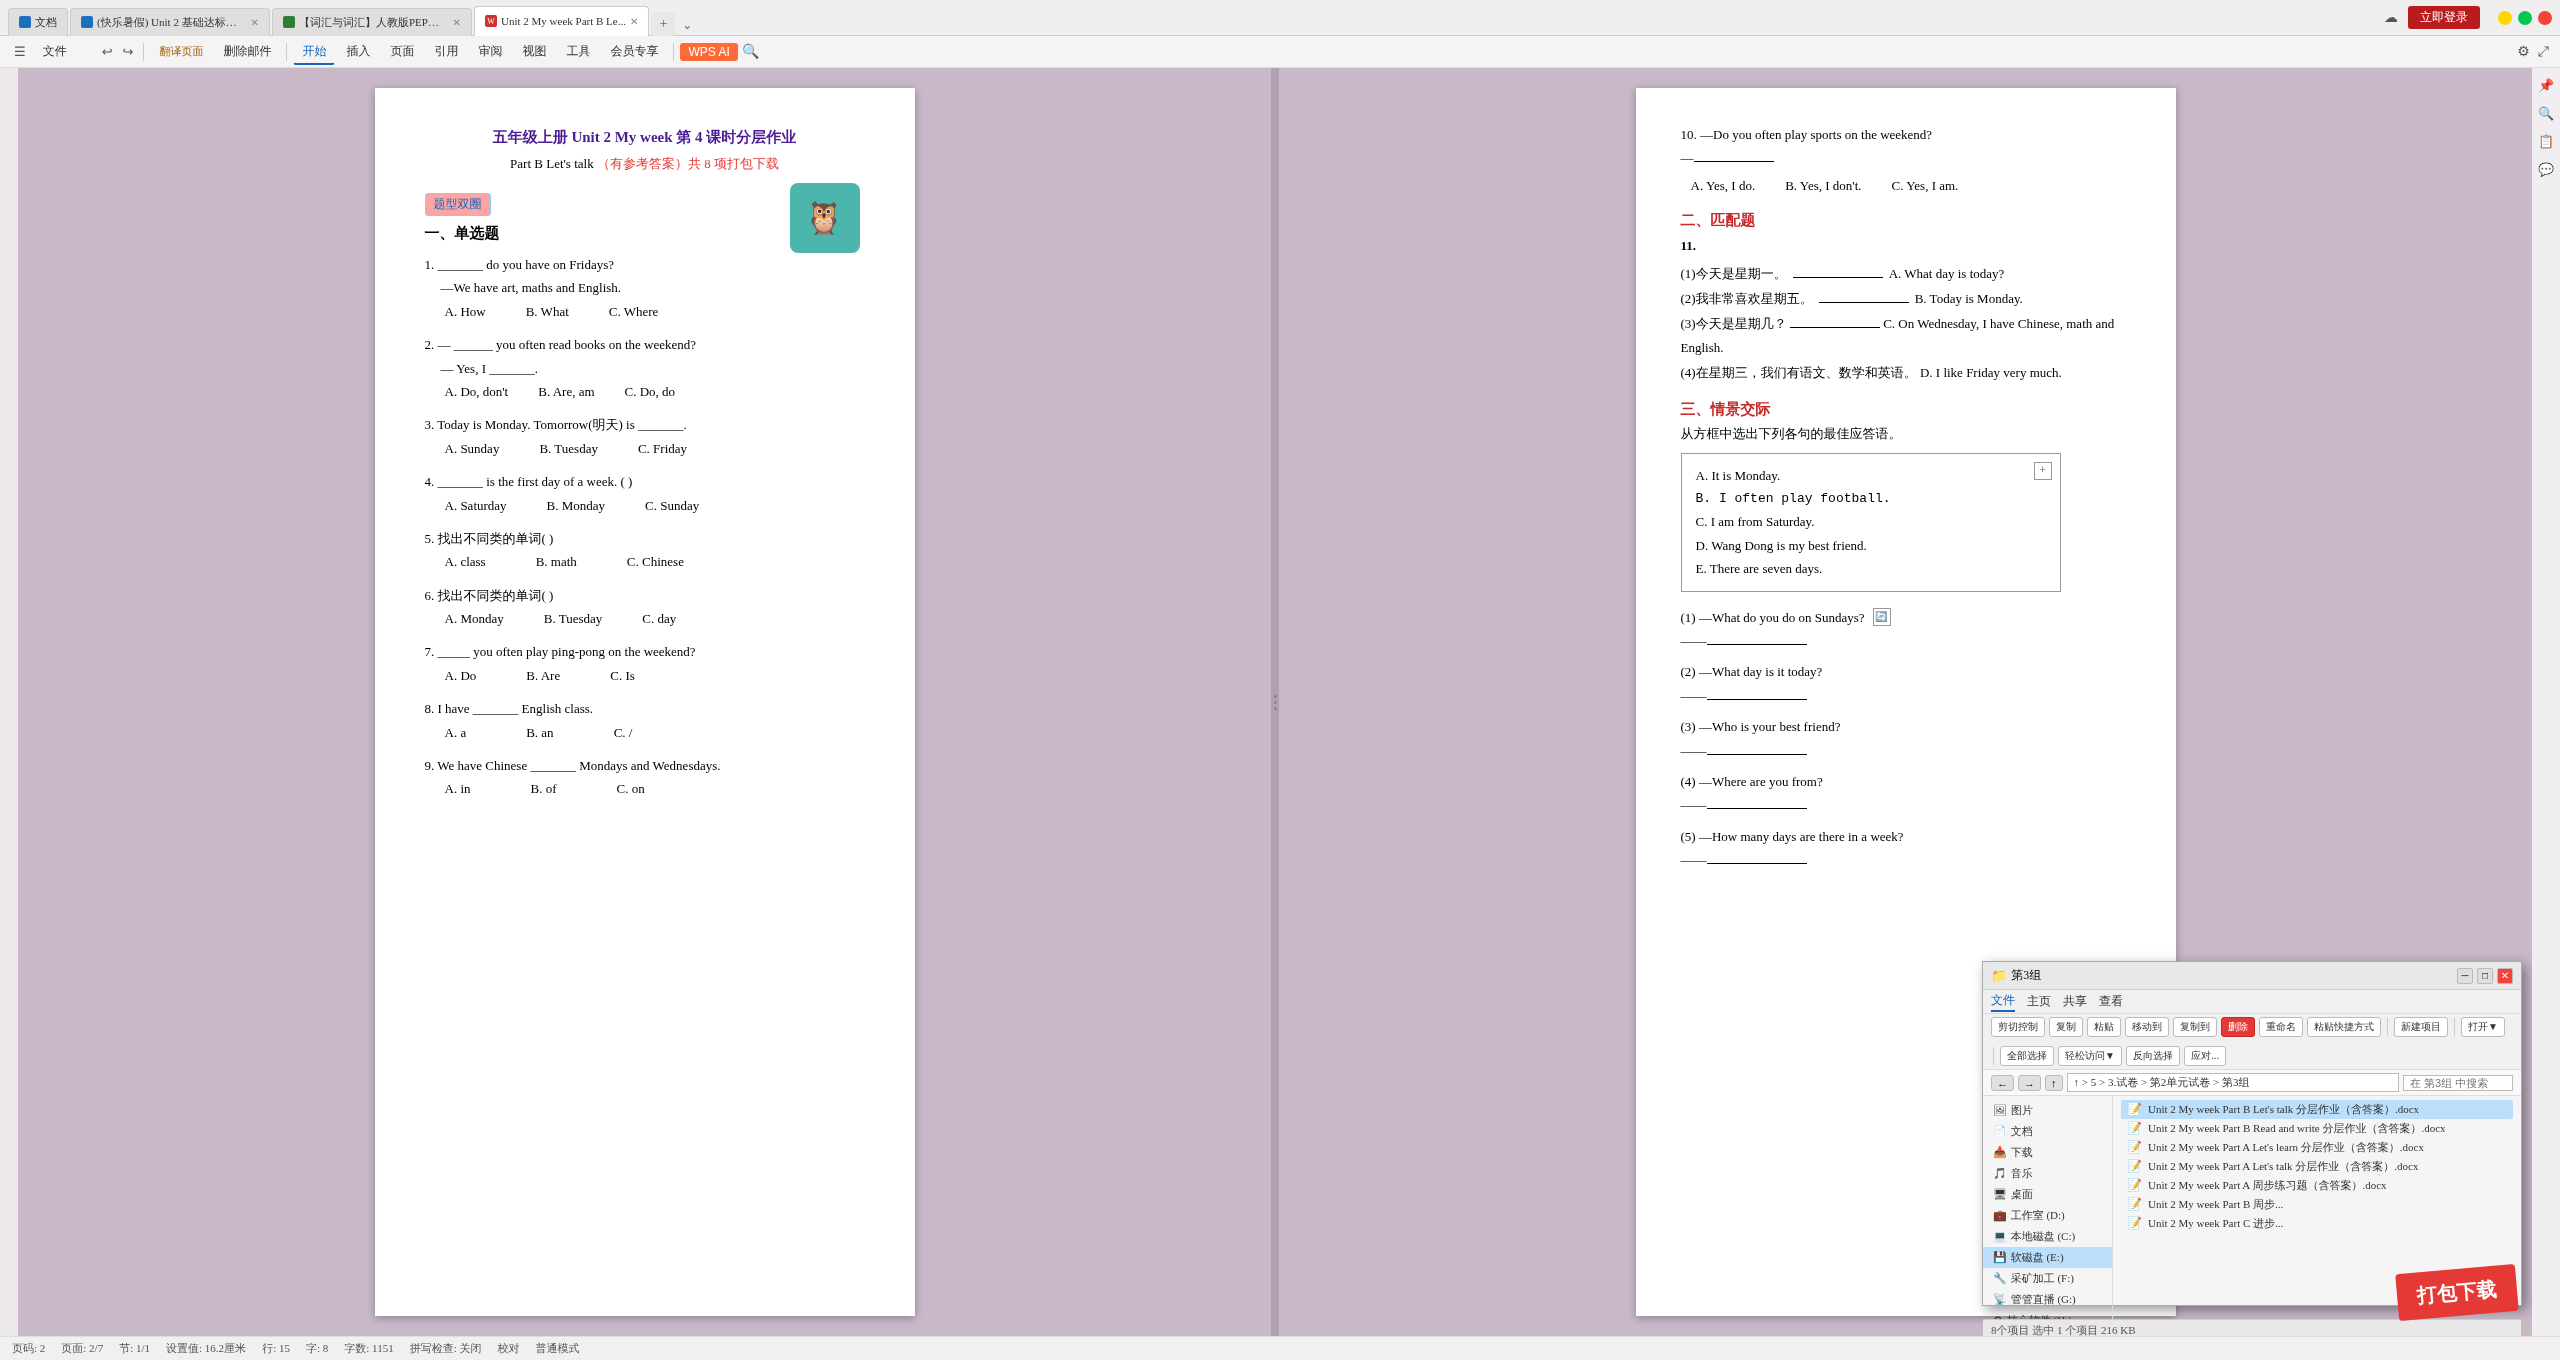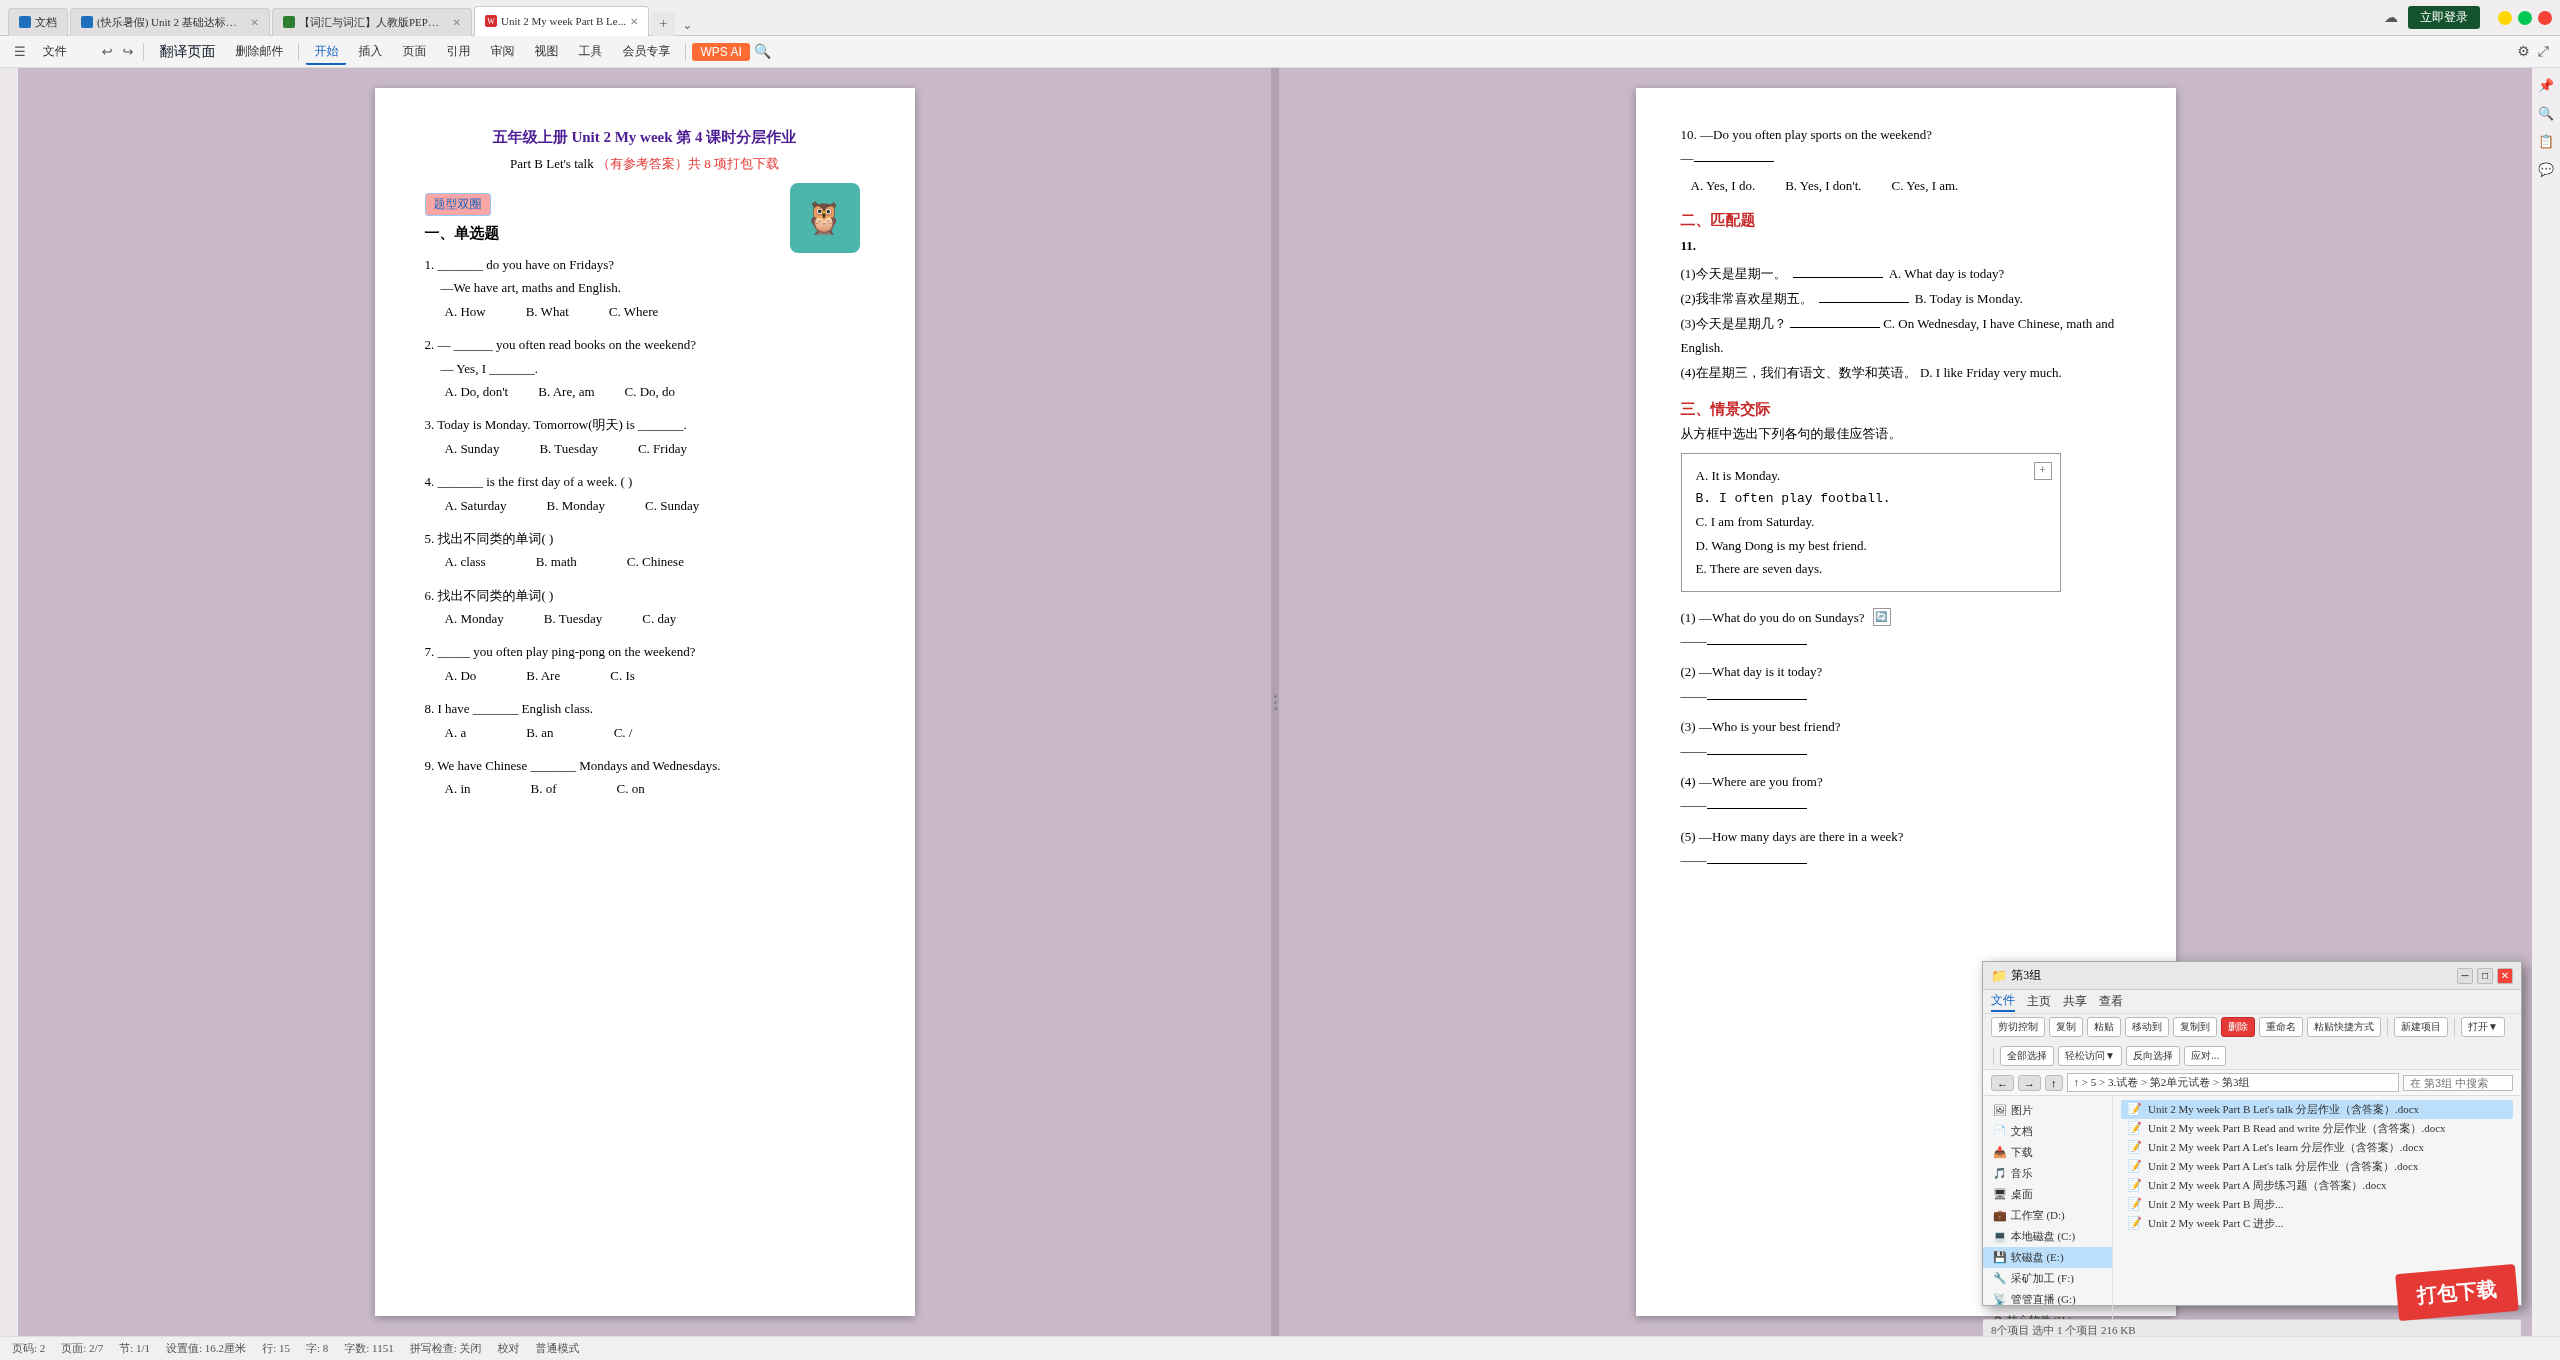--- a/index.html
+++ b/index.html
@@ -38,37 +38,37 @@
         <span style="width:12px;height:12px;background:#d32f2f;border-radius:2px;display:inline-block; flex-shrink:0; color:white; font-size:8px; display:flex; align-items:center; justify-content:center;">W</span>
         <span style="overflow:hidden;text-overflow:ellipsis;white-space:nowrap;">Unit 2 My week  Part B Le...</span>
         <span style="font-size:10px;color:#888;flex-shrink:0;">✕</span>
       </div>
       <div style="width:24px;height:24px;background:#e8e8e8;border-radius:3px;display:flex;align-items:center;justify-content:center;cursor:pointer;font-size:14px;color:#666;margin-top:12px;">+</div>
       <div style="width:20px;height:20px;display:flex;align-items:center;justify-content:center;cursor:pointer;font-size:12px;color:#666;margin-top:14px;">⌄</div>
     </div>
 
     <div style="margin-left:auto;display:flex;align-items:center;gap:10px;">
       <span style="font-size:14px;color:#555;cursor:pointer;">☁</span>
-      <button style="background:#14532d;color:white;border:none;padding:3px 12px;border-radius:3px;font-size:12px;cursor:pointer;">立即登录</button>
+      <button style="background:#b91c1c;color:white;border:none;padding:3px 12px;border-radius:3px;font-size:12px;cursor:pointer;">立即登录</button>
       <div style="display:flex;gap:6px;margin-left:8px;">
         <div style="width:14px;height:14px;border-radius:50%;background:#ffd600;cursor:pointer;"></div>
         <div style="width:14px;height:14px;border-radius:50%;background:#00c853;cursor:pointer;"></div>
         <div style="width:14px;height:14px;border-radius:50%;background:#f44336;cursor:pointer;"></div>
       </div>
     </div>
   </div>
 
   <div style="height:32px; background:#f5f4f4; display:flex; align-items:center; padding:0 8px; border-bottom:1px solid #ddd; gap:2px;">
     <span style="padding:3px 6px;font-size:13px;cursor:pointer;color:#555;">☰</span>
     <button style="padding:3px 8px;font-size:12px;border:1px solid transparent;border-radius:3px;cursor:pointer;color:#333;background:transparent;">文件</button>
     <button style="padding:3px 8px;font-size:12px;border:1px solid transparent;border-radius:3px;cursor:pointer;color:#333;background:transparent;"></button>
     <span style="padding:3px 4px;font-size:13px;cursor:pointer;color:#555;">↩</span>
     <span style="padding:3px 4px;font-size:13px;cursor:pointer;color:#555;">↪</span>
     <span style="width:1px;height:18px;background:#ccc;margin:0 4px;"></span>
-    <button style="padding:3px 8px;font-size:14px;border:1px solid transparent;border-radius:3px;cursor:pointer;color:#0f172a;background:transparent;">翻译页面</button>
+    <button style="padding:3px 8px;font-size:11px;border:1px solid transparent;border-radius:3px;cursor:pointer;color:#a16207;background:transparent;">翻译页面</button>
     <button style="padding:3px 8px;font-size:12px;border:1px solid transparent;border-radius:3px;cursor:pointer;color:#333;background:transparent;">删除邮件</button>
     <span style="width:1px;height:18px;background:#ccc;margin:0 4px;"></span>
     <button style="padding:3px 8px;font-size:12px;border:1px solid transparent;border-radius:3px;cursor:pointer;color:#1565c0;background:transparent;border-bottom:2px solid #1565c0;">开始</button>
     <button style="padding:3px 8px;font-size:12px;border:1px solid transparent;border-radius:3px;cursor:pointer;color:#333;background:transparent;">插入</button>
     <button style="padding:3px 8px;font-size:12px;border:1px solid transparent;border-radius:3px;cursor:pointer;color:#333;background:transparent;">页面</button>
     <button style="padding:3px 8px;font-size:12px;border:1px solid transparent;border-radius:3px;cursor:pointer;color:#333;background:transparent;">引用</button>
     <button style="padding:3px 8px;font-size:12px;border:1px solid transparent;border-radius:3px;cursor:pointer;color:#333;background:transparent;">审阅</button>
     <button style="padding:3px 8px;font-size:12px;border:1px solid transparent;border-radius:3px;cursor:pointer;color:#333;background:transparent;">视图</button>
     <button style="padding:3px 8px;font-size:12px;border:1px solid transparent;border-radius:3px;cursor:pointer;color:#333;background:transparent;">工具</button>
     <button style="padding:3px 8px;font-size:12px;border:1px solid transparent;border-radius:3px;cursor:pointer;color:#333;background:transparent;">会员专享</button>

